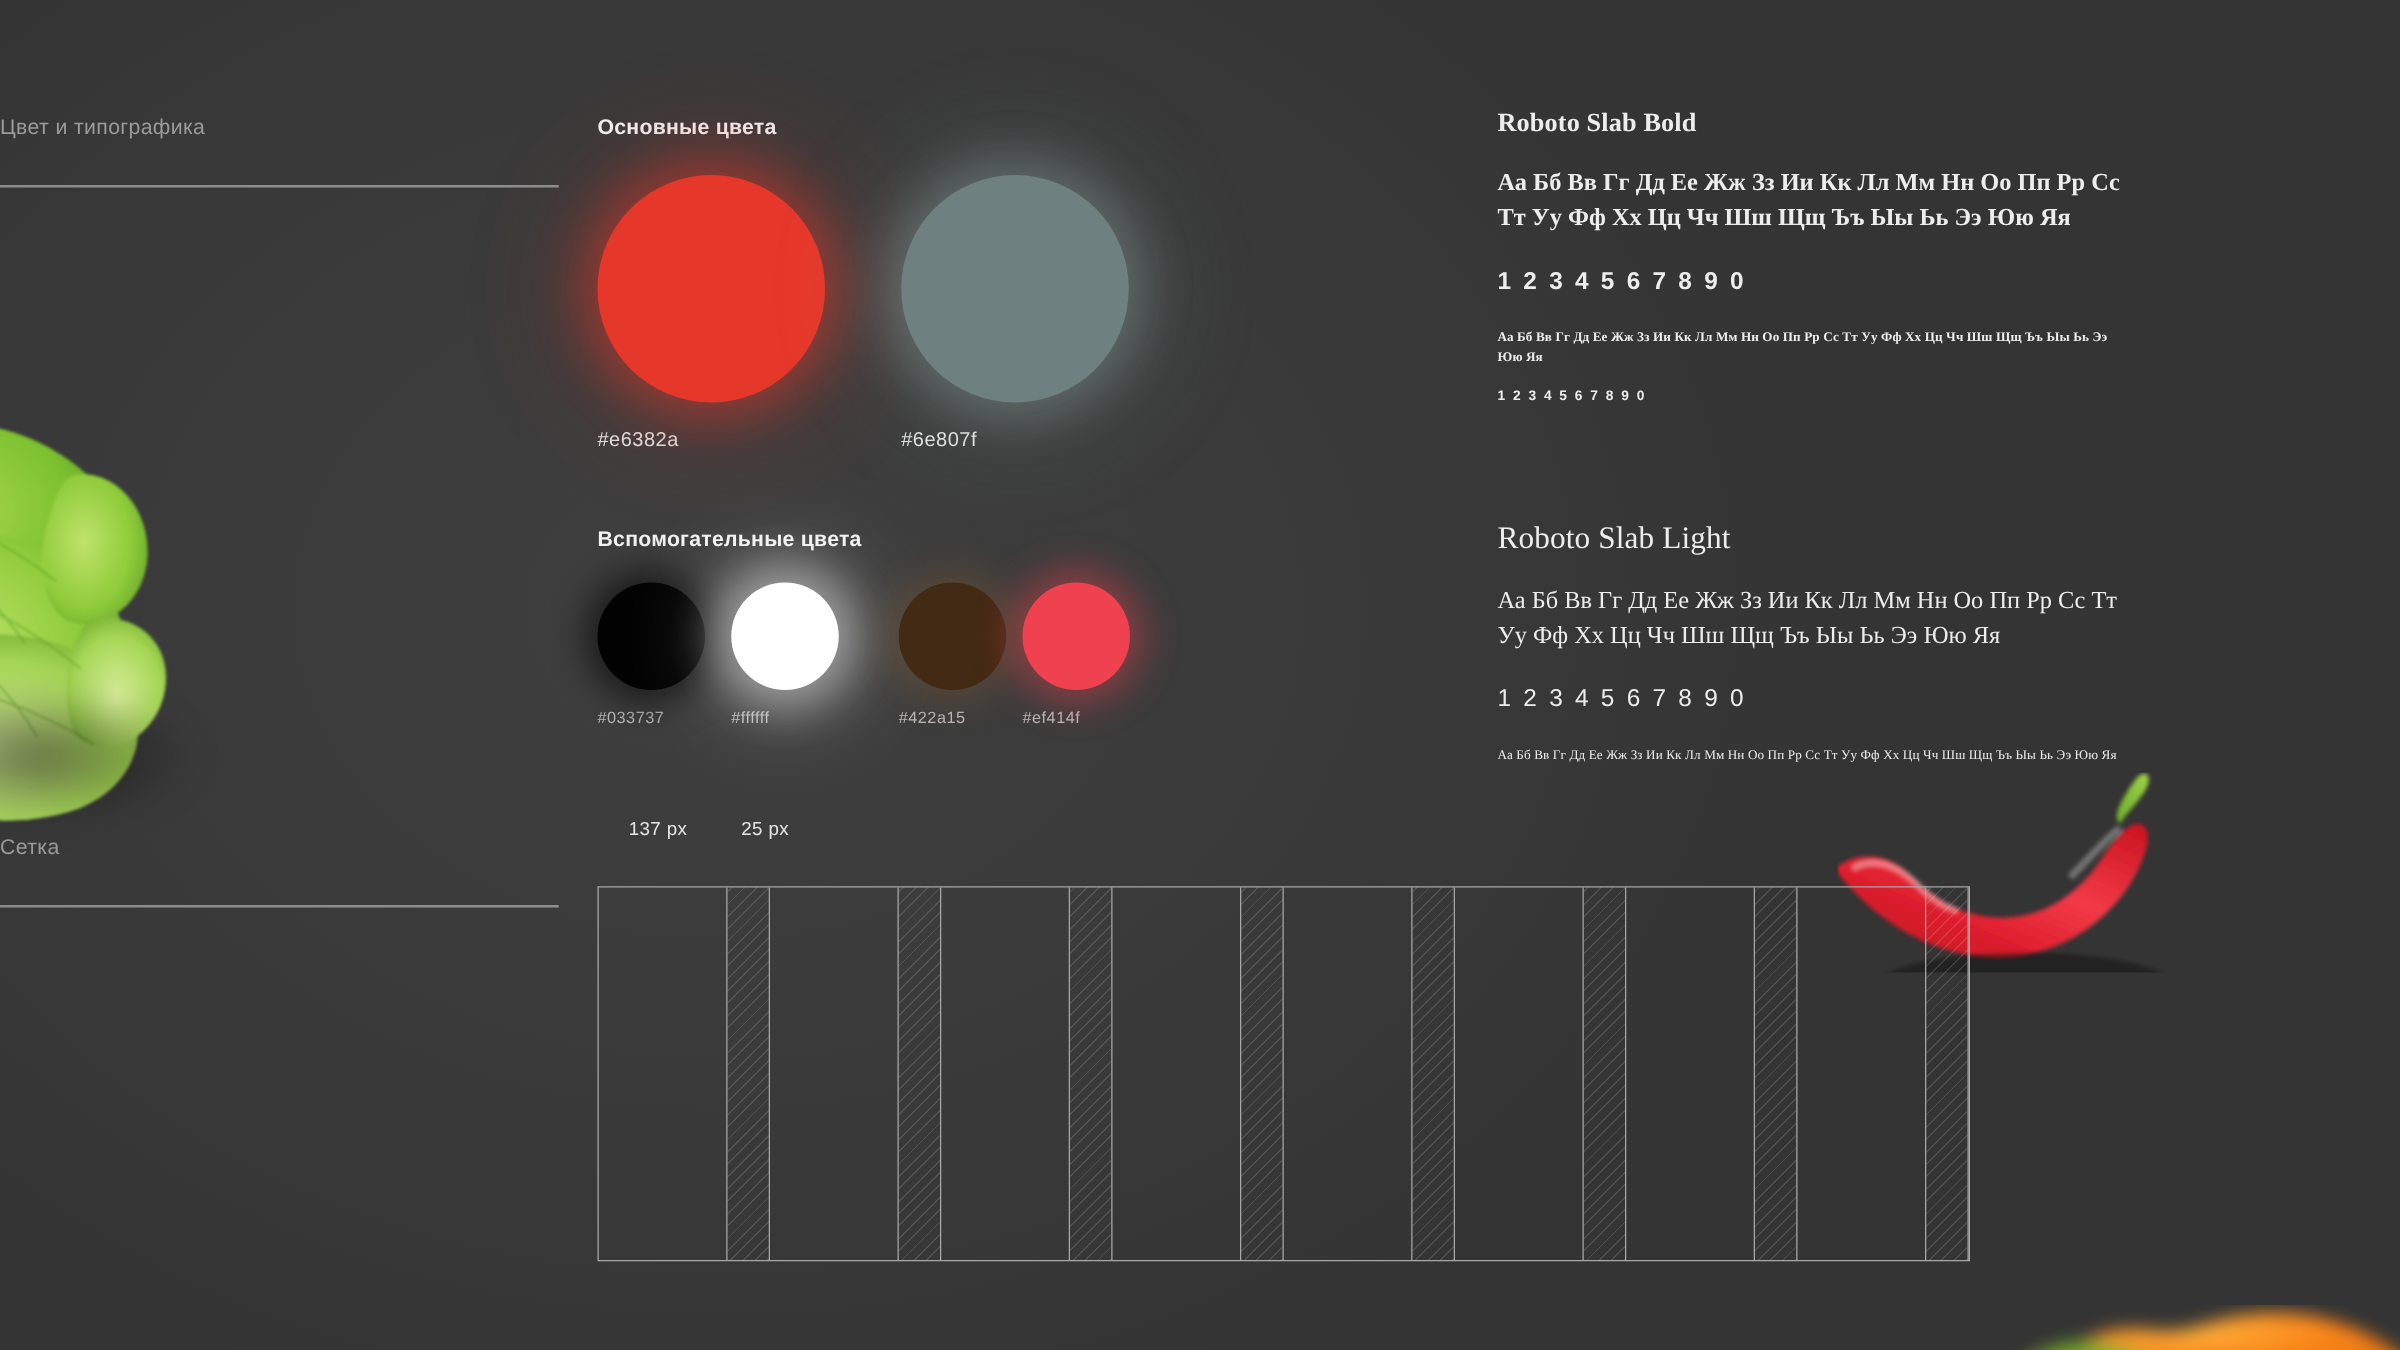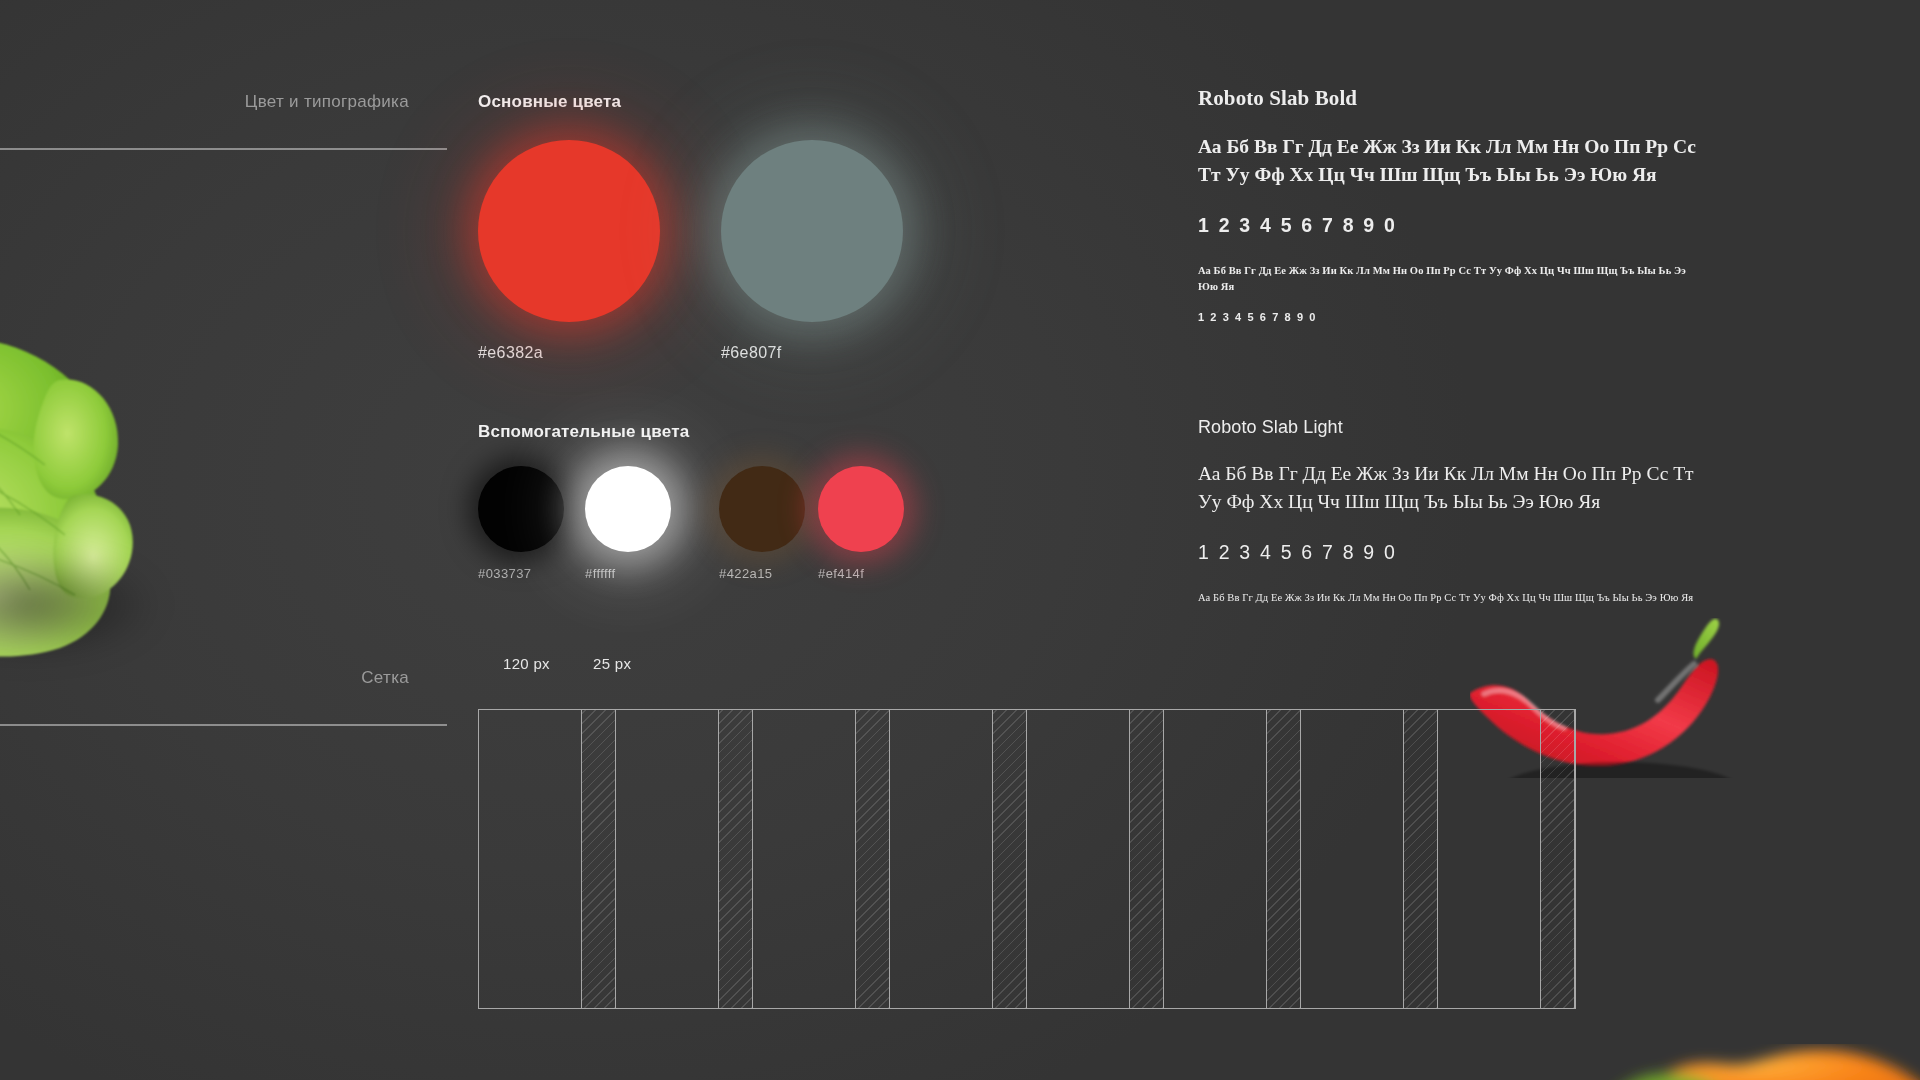--- a/index.html
+++ b/index.html
@@ -17,21 +17,21 @@
       radial-gradient(ellipse 900px 700px at 30% 45%, #3f3f3f 0%, #3a3a3a 55%, #343434 100%),
       #3b3b3b;
     overflow:hidden;
   }
 
   
   .sidebar { position:absolute; left:0; top:0; width:460px; height:100%; }
   .side-block { position:absolute; left:0; width:447px; }
   .side-label {
     font-size:17px; color:#9b9b9b; font-weight:400;
-    letter-spacing:.3px; text-align:right;
+    letter-spacing:.3px; 
     padding-right:38px;
   }
   .side-rule {
     height:2px; width:447px;
     background:linear-gradient(90deg,#8c8c8c 0%, #8f8f8f 82%, #8f8f8f 100%);
     margin-top:36px;
   }
   #side-block-color { top:92px; }
   #side-block-grid  { top:668px; }
 
@@ -85,21 +85,21 @@
   .sw-secondary .dot-label { font-size:13px; color:#b9b9b9; margin-top:14px; }
   #sw-secondary-0 { left:0;   top:0; }
   #sw-secondary-1 { left:107px; top:0; }
   #sw-secondary-2 { left:241px; top:0; }
   #sw-secondary-3 { left:340px; top:0; }
 
   
   .typo { position:absolute; left:1198px; top:86px; width:500px; }
   .typo-name { letter-spacing:.1px; color:#ededed; }
   .typo-name.bold  { font-family:"Liberation Serif", serif; font-weight:bold; font-size:21px; }
-  .typo-name.light { font-family:Liberation Sans, sans-serif; font-weight:400; font-size:18px; }
+  .typo-name.light { font-family:Liberation Serif, serif; font-weight:400; font-size:25px; }
   .typo-alpha {
     font-family:"Liberation Serif", serif; color:#ededed;
     line-height:1.42;
   }
   .typo-alpha.big-bold   { font-weight:bold; font-size:19.5px; margin-top:22px; }
   .typo-alpha.big-light  { font-weight:400;  font-size:19.5px; margin-top:22px; }
   .typo-nums {
     font-family:Liberation Sans, sans-serif; color:#ededed;
     letter-spacing:2.2px;
   }
@@ -316,21 +316,21 @@
         <div class="typo-name light">Roboto Slab Light</div>
         <div class="typo-alpha big-light">Аа Бб Вв Гг Дд Ее Жж Зз Ии Кк Лл Мм Нн Оо Пп Рр Сс Тт Уу Фф Хх Цц Чч Шш Щщ Ъъ Ыы Ьь Ээ Юю Яя</div>
         <div class="typo-nums big-light">1 2 3 4 5 6 7 8 9 0</div>
         <div class="typo-alpha sm-light">Аа Бб Вв Гг Дд Ее Жж Зз Ии Кк Лл Мм Нн Оо Пп Рр Сс Тт Уу Фф Хх Цц Чч Шш Щщ Ъъ Ыы Ьь Ээ Юю Яя</div>
       </div>
 
     </div>
 
     <div class="grid-wrap">
       <div class="grid-labels">
-        <div class="grid-label" id="grid-label-col">120 px</div>
+        <div class="grid-label" id="grid-label-col">137 px</div>
         <div class="grid-label" id="grid-label-gut">25 px</div>
       </div>
       <div class="grid-box">
         <div class="grid-col wide"></div>
         <div class="grid-col gutter"></div>
         <div class="grid-col wide"></div>
         <div class="grid-col gutter"></div>
         <div class="grid-col wide"></div>
         <div class="grid-col gutter"></div>
         <div class="grid-col wide"></div>

